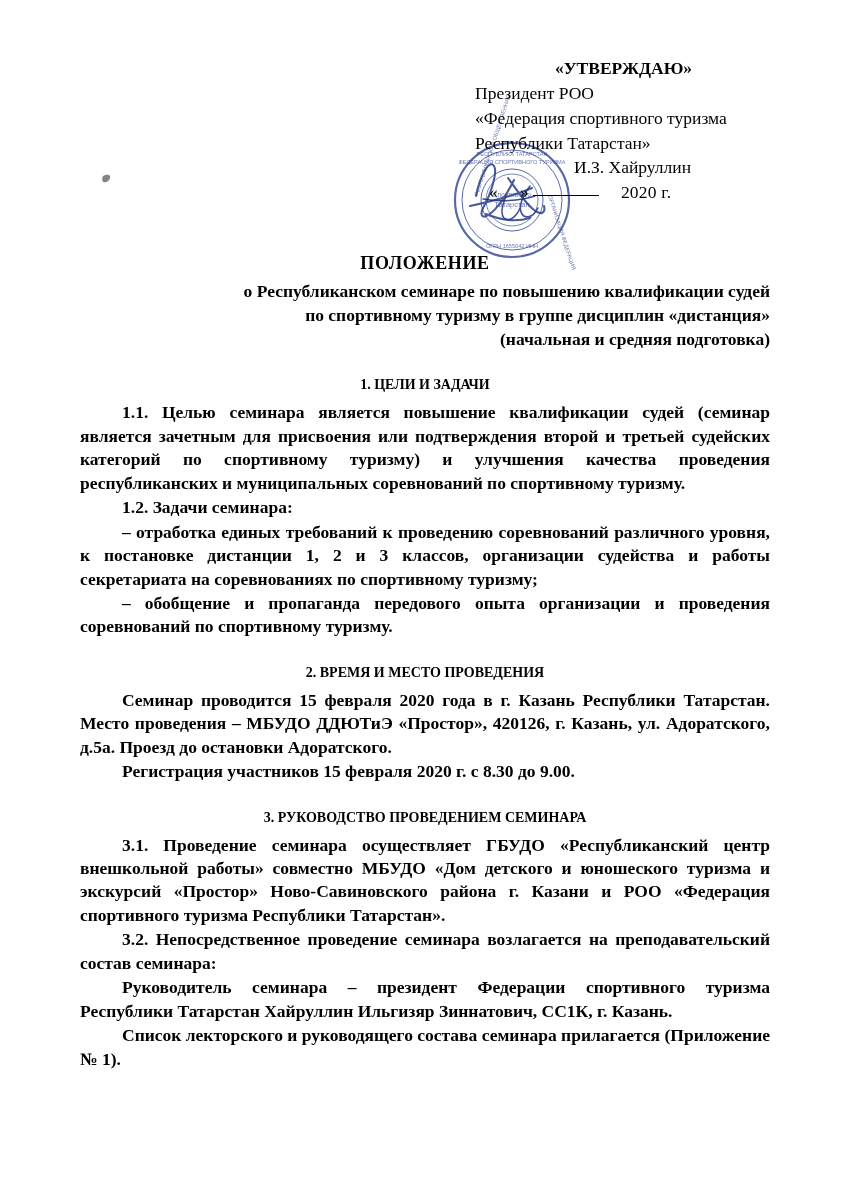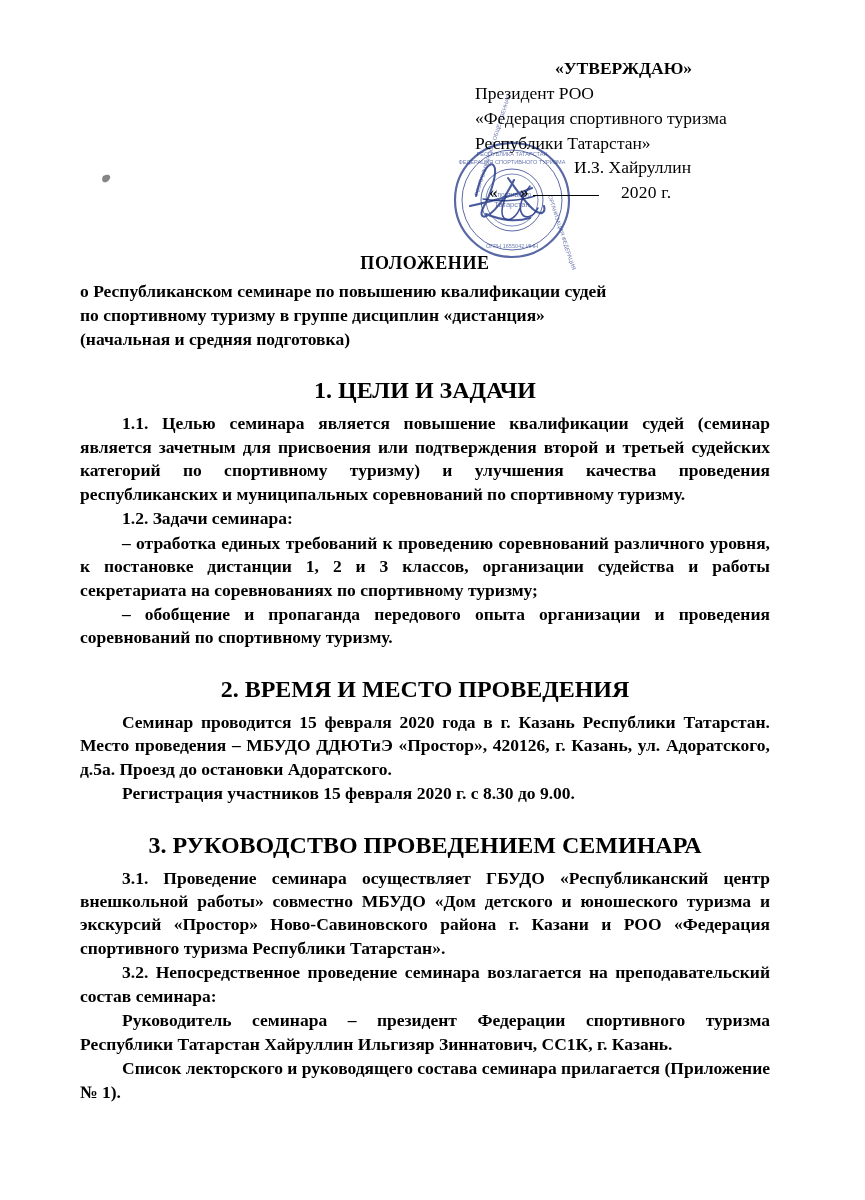--- a/index.html
+++ b/index.html
@@ -74,29 +74,29 @@
   }
 
   h1.doc-title {
     text-align: center;
     font-size: 18px;
     font-weight: bold;
     margin: 48px 0 0 0;
     letter-spacing: 0.6px;
   }
   .subtitle {
-    text-align: left;
+    text-align: right;
     font-size: 17.5px;
     font-weight: bold;
     line-height: 1.36;
     margin-top: 6px;
   }
   h2.section {
     text-align: center;
-    font-size: 24px;
+    font-size: 14px;
     font-weight: bold;
     margin: 26px 0 8px 0;
   }
   p.para {
     font-size: 17.5px;
     line-height: 1.34;
     text-align: justify;
     text-indent: 42px;
     margin: 0 0 1px 0;
     -webkit-hyphens: none;

